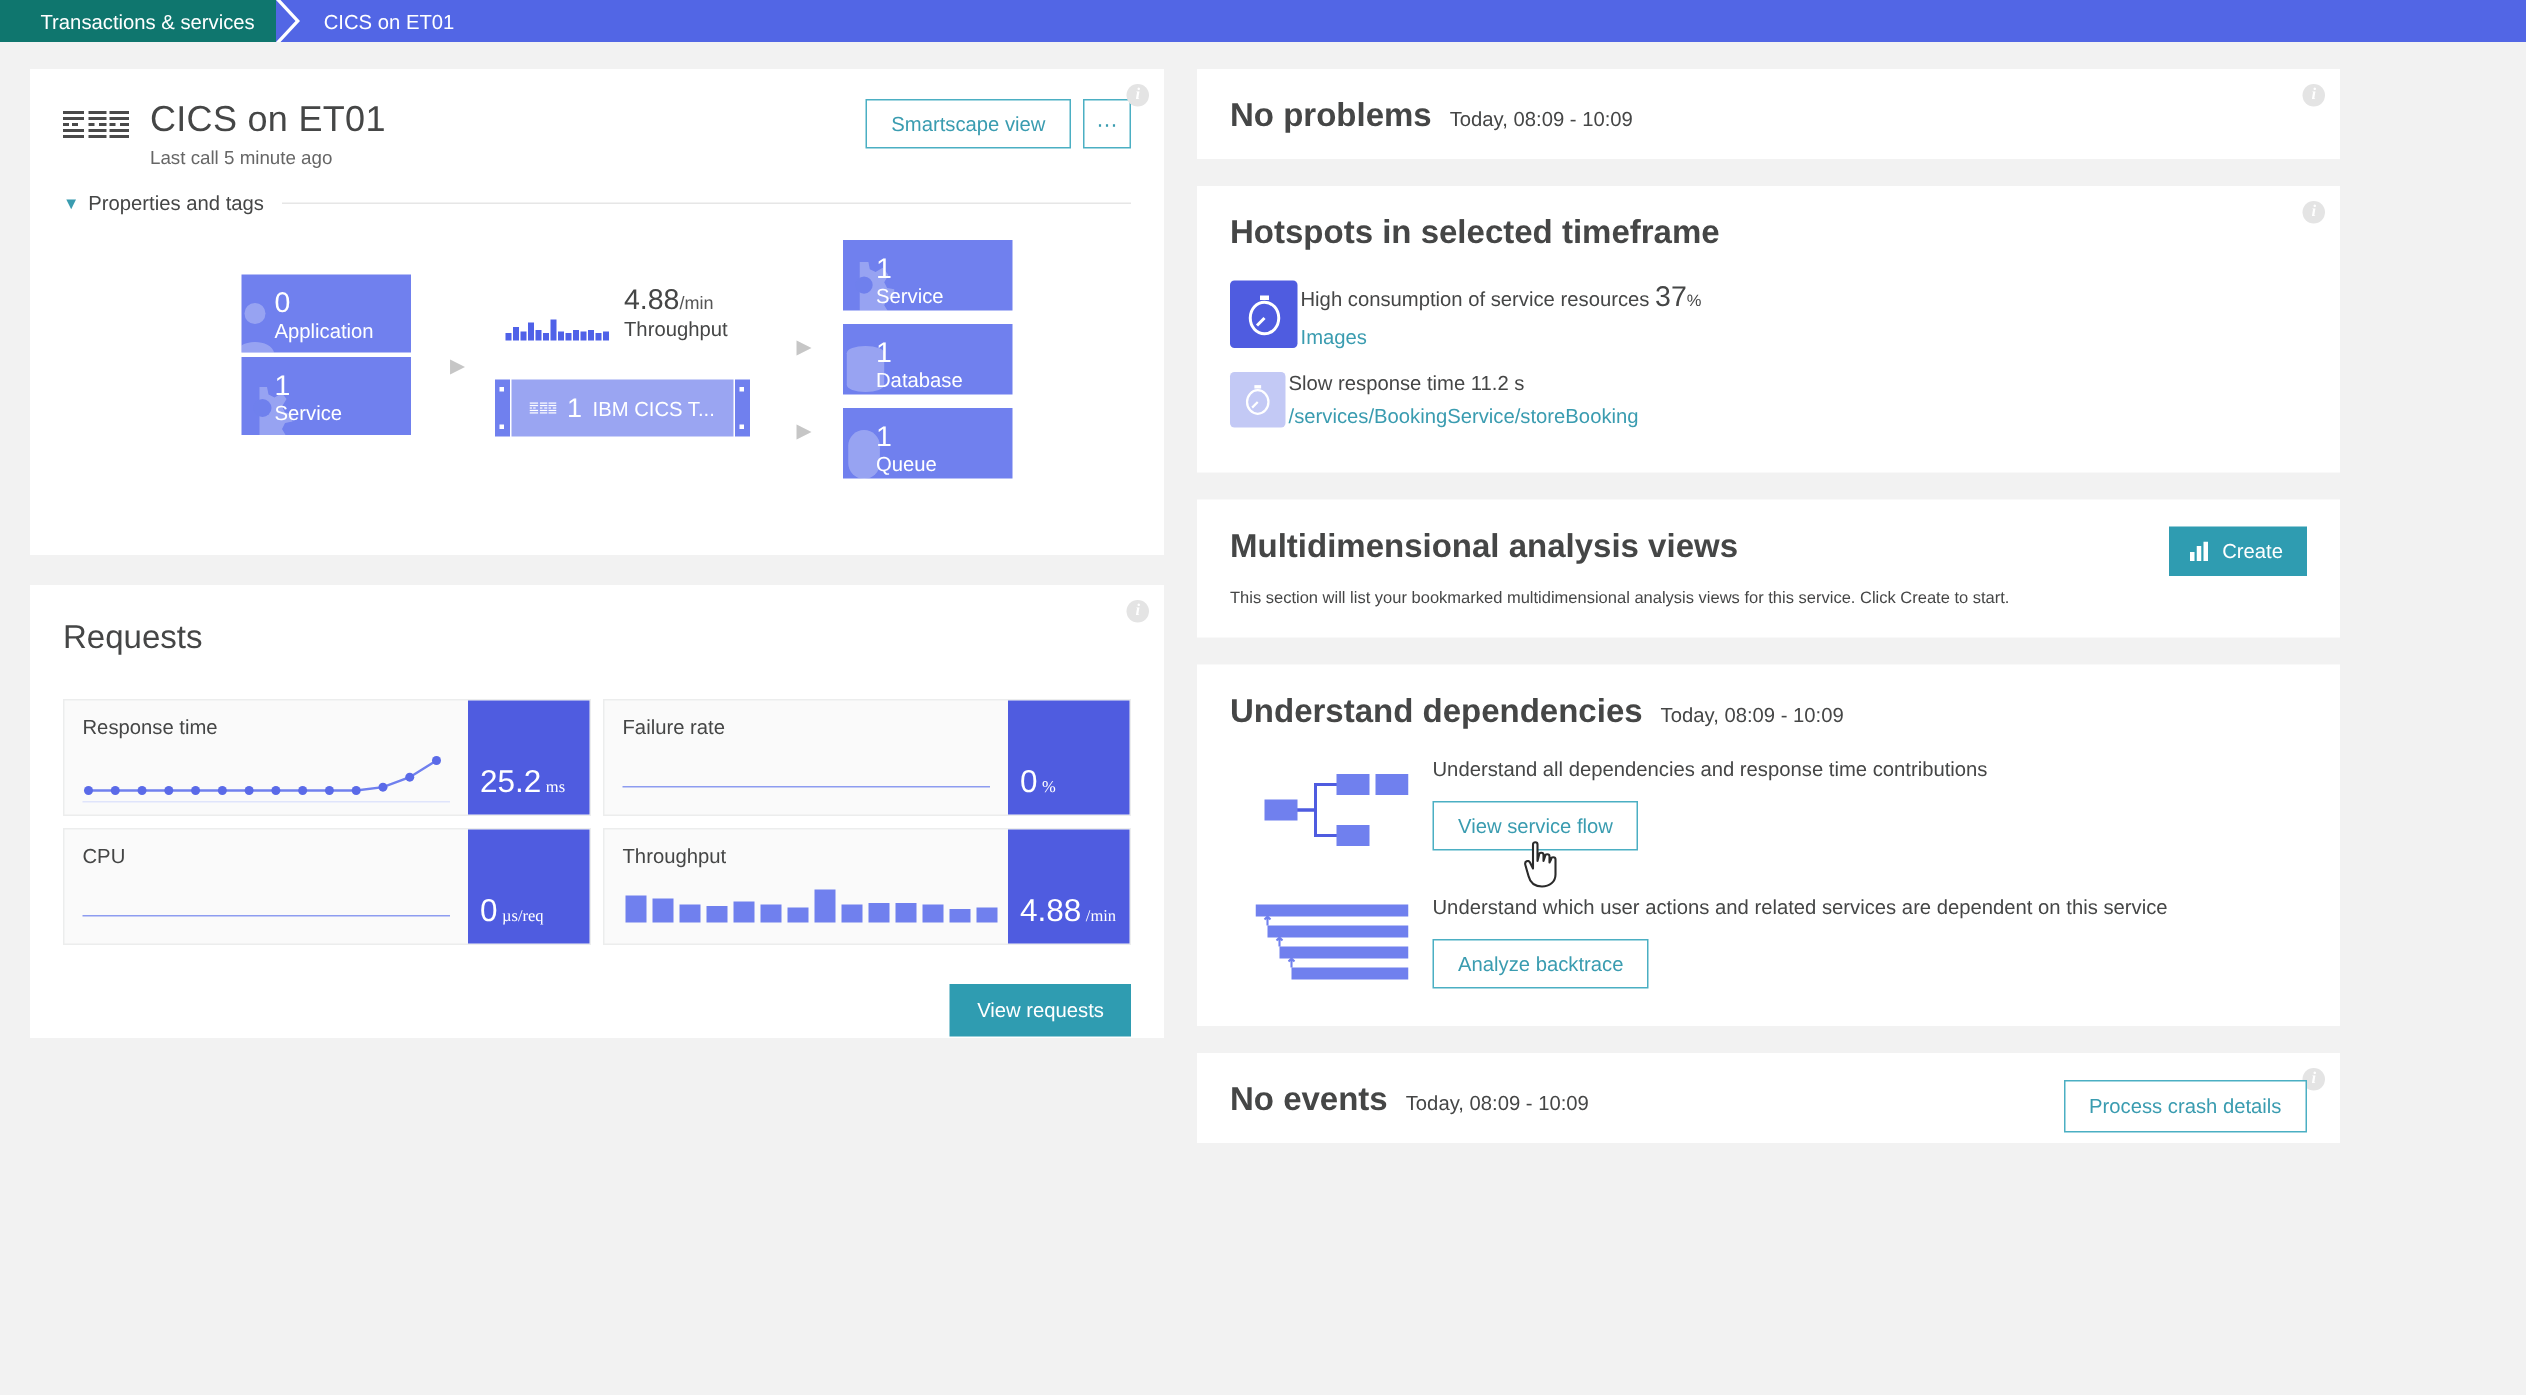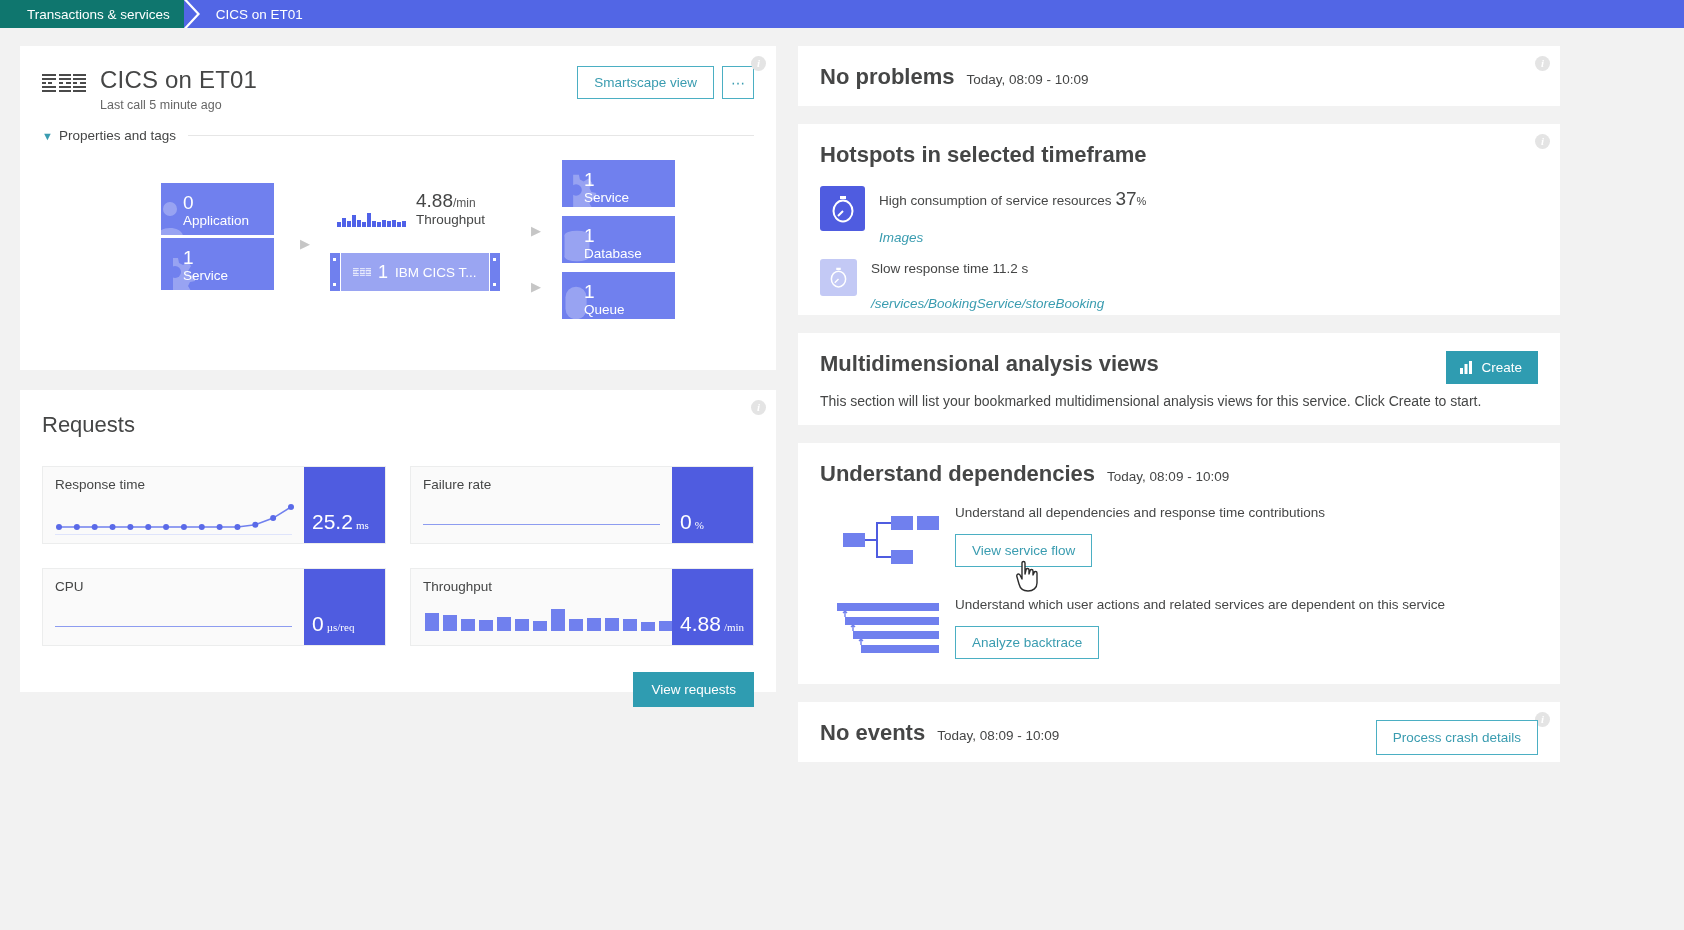--- a/index.html
+++ b/index.html
@@ -142,21 +142,21 @@
     background: #9aa5f2; color: #ffffff;
     display: flex; align-items: center; gap: 7px;
     padding: 0 12px; margin: 0 1px;
   }
   .cn-body .cn-num { font-size: 18px; font-weight: 300; }
   .cn-body .cn-lbl { font-size: 13.5px; }
 
   
   .req-card { height: 302px; padding: 22px 22px 0 22px; }
   .card-title { font-size: 22px; font-weight: 400; color: #454646; }
-  .tiles { display: grid; grid-template-columns: 1fr 1fr; gap: 24px; margin-top: 28px; }
+  .tiles { display: grid; grid-template-columns: 1fr 1fr; gap: 8px; margin-top: 28px; }
   .tile {
     display: flex; height: 78px;
     border: 1px solid #eceded; background: #fafafa;
   }
   .tile-main { flex: 1; position: relative; padding: 10px 12px; overflow: hidden; }
   .tile-label { font-size: 13.5px; color: #454646; }
   .tile-val {
     width: 81px; flex: none; background: #4f5ce0; color: #ffffff;
     display: flex; align-items: flex-end; justify-content: flex-start;
     padding: 0 0 10px 8px; gap: 3px;
@@ -173,31 +173,31 @@
     font-size: 13.5px; padding: 10px 18px; cursor: pointer;
     font-family: "Liberation Sans", sans-serif;
   }
 
   
   .rc { background: #ffffff; position: relative; margin-bottom: 18px; padding: 18px 22px; }
   .rc-head { display: flex; align-items: baseline; gap: 12px; }
   .rc-title { font-size: 22px; font-weight: 700; color: #454646; }
   .rc-time { font-size: 13.5px; color: #454646; }
 
-  .hot-row { display: flex; align-items: flex-start; gap: 14px; margin-top: 18px; }
+  .hot-row { display: flex; align-items: flex-end; gap: 2px; margin-top: 18px; }
   .hot-ico { width: 45px; height: 45px; flex: none; border-radius: 3px; display:flex; align-items:center; justify-content:center; }
   .hot-ico.primary { background: #4f5ce0; }
   .hot-ico.muted { background: #c3c9f5; }
   .hot-text { padding-top: 2px; }
   .hot-line1 { font-size: 13.5px; color: #454646; }
   .hot-line1 .big { font-size: 19px; font-weight: 300; }
   .hot-line1 .pct { font-size: 11px; }
-  .hot-link { font-size: 13.5px; color: #3a9cb0; margin-top: 20px; cursor: pointer; font-style: italic; }
-
-  .mda-desc { font-size: 14px; color: #454646; margin-top: 16px; }
+  .hot-link { font-size: 13.5px; color: #3a9cb0; margin-top: 7px; cursor: pointer; }
+
+  .mda-desc { font-size: 11px; color: #454646; margin-top: 16px; }
   .btn-create {
     position: absolute; top: 18px; right: 22px;
     background: #2f9cb1; color: #ffffff; border: none;
     font-size: 13.5px; padding: 9px 16px 9px 14px; cursor: pointer;
     display: flex; align-items: center; gap: 7px;
     font-family: "Liberation Sans", sans-serif;
   }
 
   .dep-row { display: flex; align-items: flex-start; gap: 0; margin-top: 18px; }
   .dep-ico { width: 135px; flex: none; display:flex; align-items:center; justify-content:center; padding-top: 4px; }

